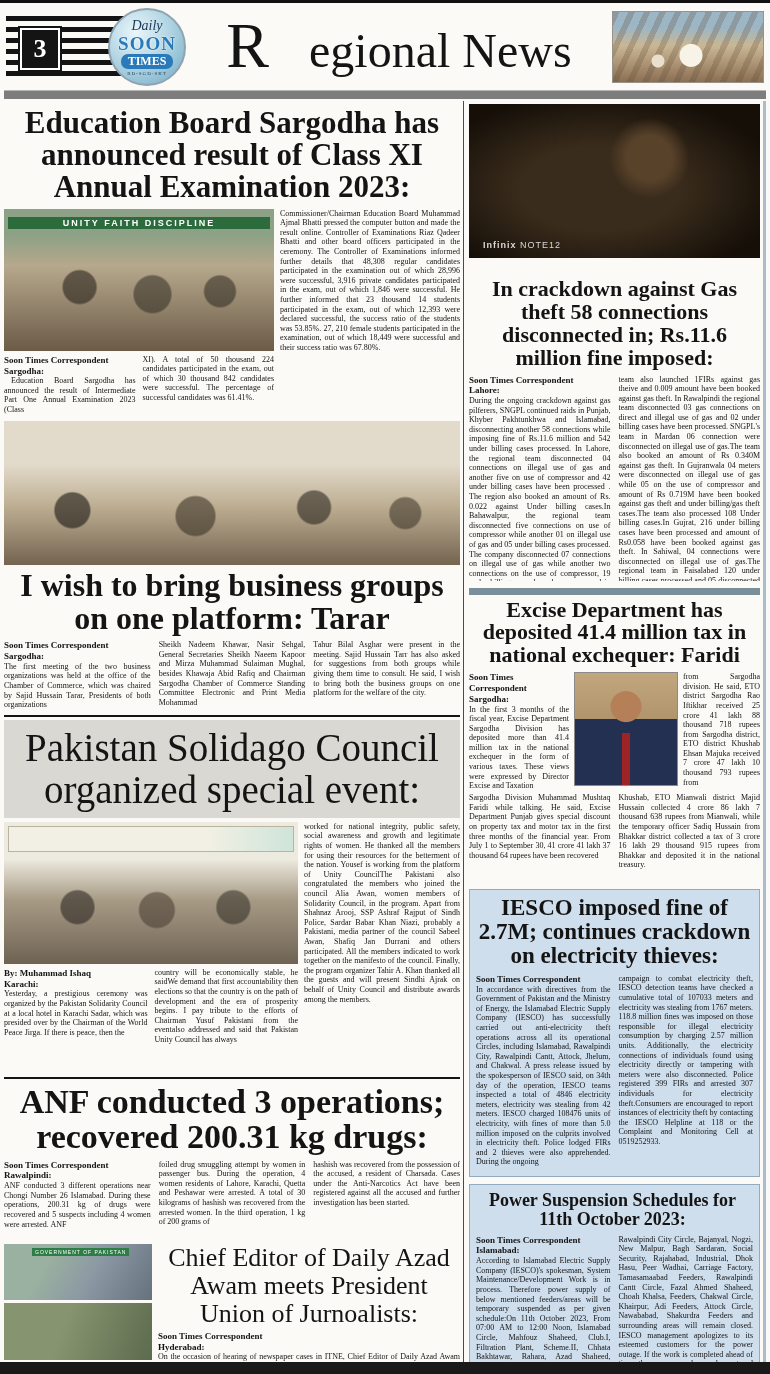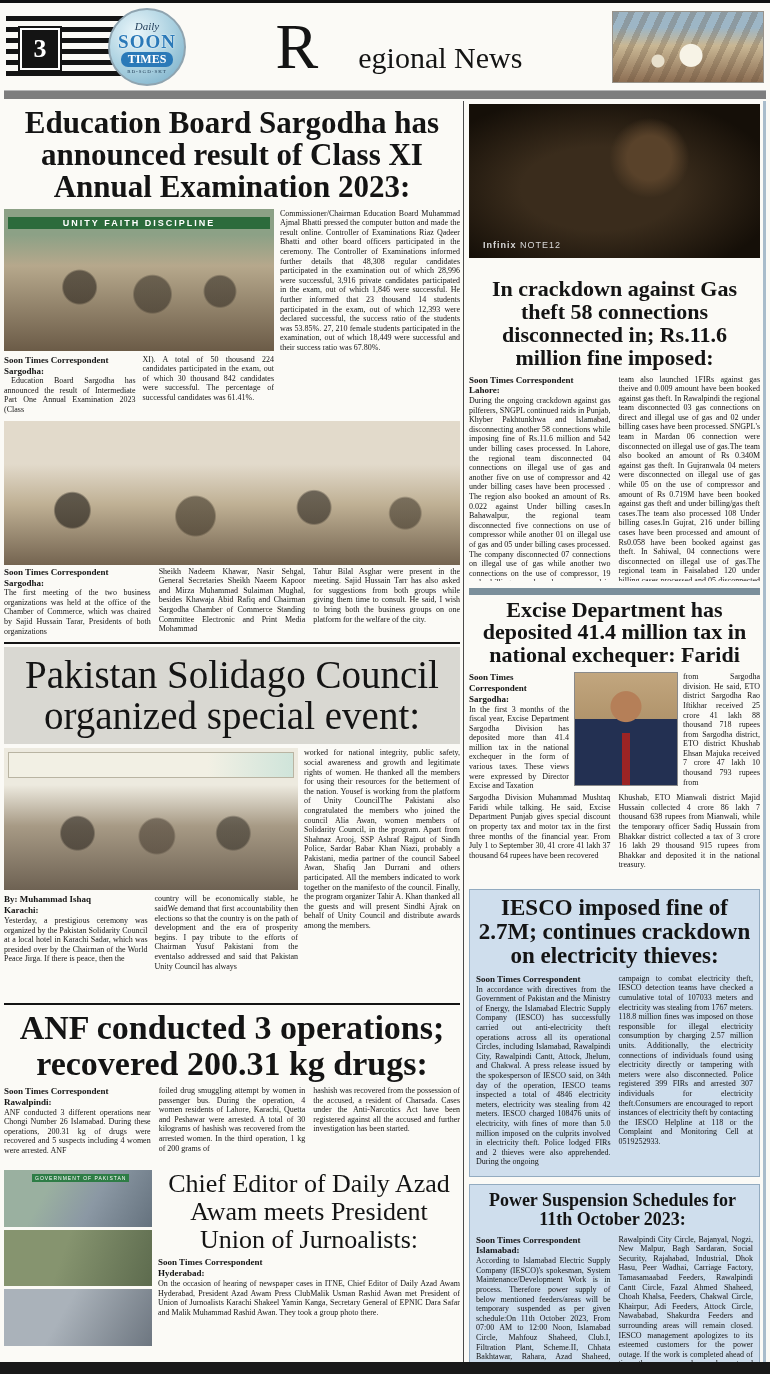--- a/index.html
+++ b/index.html
@@ -12,27 +12,27 @@
   
   .header { display:flex; align-items:center; height:82px; padding:3px 6px 0 6px; }
   .stripe-block { position:relative; width:128px; height:62px;
     background:repeating-linear-gradient(#141414 0 5px, #fbfaf6 5px 11px); }
   .page-num { position:absolute; left:14px; top:12px; width:36px; height:38px;
     background:#141414; color:#fff; border:2px solid #fff; box-shadow:0 0 0 2px #141414;
     display:flex; align-items:center; justify-content:center; font-size:26px; font-weight:bold; }
   .logo { position:relative; z-index:2; margin-left:-26px; width:74px; height:74px; border-radius:50%;
     background:radial-gradient(circle at 35% 30%, #eaf6fa, #a8cfdf 55%, #6fa7c4);
     border:2px solid #8fa4b0; display:flex; flex-direction:column; align-items:center; justify-content:center; }
-  .logo .daily { font-style:italic; font-size:11px; color:#1d3a57; }
+  .logo .daily { font-style:italic; font-size:14px; color:#1d3a57; }
   .logo .soon { font-size:19px; font-weight:bold; color:#2a79b8; letter-spacing:1px; line-height:1; text-shadow:0 0 2px #fff; }
   .logo .times { background:#2a79b8; color:#fff; font-size:12px; font-weight:bold; padding:0 7px; border-radius:7px; line-height:1.2; margin-top:1px; }
   .logo .sub { font-size:5px; color:#24405a; margin-top:2px; letter-spacing:1px; }
   .section-title { flex:1; text-align:center; white-space:nowrap; }
   .section-title .initial { font-size:64px; line-height:0.9; }
-  .section-title .rest { font-size:30px;margin-left:40px; }
+  .section-title .rest { font-size:48px;margin-left:40px; }
   .mosque-photo { width:150px; height:70px; border:1px solid #98938a;
     background:
       radial-gradient(circle at 52% 62%, #f7f3e6 0 11px, rgba(0,0,0,0) 12px),
       radial-gradient(circle at 30% 70%, #e8e0cc 0 6px, rgba(0,0,0,0) 7px),
       repeating-linear-gradient(115deg, rgba(90,70,50,.25) 0 6px, rgba(0,0,0,0) 6px 14px),
       linear-gradient(180deg,#9db6c6 0 22%, #c9b794 48%, #8d6f54 100%); }
   .rule-thick { height:8px; background:#7d7d7d; margin:2px 4px 0 4px; border-top:1px solid #b5b5b5; }
 
   
   .main { display:flex; padding:0 4px; margin-top:2px; }
@@ -187,20 +187,21 @@
           </div>
           <div class="edu-right">
             <div class="body-text">Commissioner/Chairman Education Board Muhammad Ajmal Bhatti pressed the computer button and made the result online. Controller of Examinations Riaz Qadeer Bhatti and other board officers participated in the ceremony. The Controller of Examinations informed further details that 48,308 regular candidates participated in the examination out of which 28,996 were successful, 3,916 private candidates participated in the exam, out of which 1,846 were successful. He further informed that 23 thousand 14 students participated in the exam, out of which 12,393 were declared successful, the success ratio of the students was 53.85%. 27, 210 female students participated in the examination, out of which 18,449 were successful and their success ratio was 67.80%.</div>
           </div>
         </div>
       </div>
 
       <div class="photo-meeting"></div>
 
       <div>
+        <div class="headline tarar-headline">I wish to bring business groups on one platform: Tarar</div>
         <div class="cols tarar-cols">
           <div class="col">
             <div class="byline">Soon Times Correspondent</div>
             <div class="byline">Sargodha:</div>
             <div class="body-text">The first meeting of the two business organizations was held at the office of the Chamber of Commerce, which was chaired by Sajid Hussain Tarar, Presidents of both organizations</div>
           </div>
           <div class="col">
               <div class="body-text">Sheikh Nadeem Khawar, Nasir Sehgal, General Secretaries Sheikh Naeem Kapoor and Mirza Muhammad Sulaiman Mughal, besides Khawaja Abid Rafiq and Chairman Sargodha Chamber of Commerce Standing Committee Electronic and Print Media Mohammad</div>
             </div>
           <div class="col">

